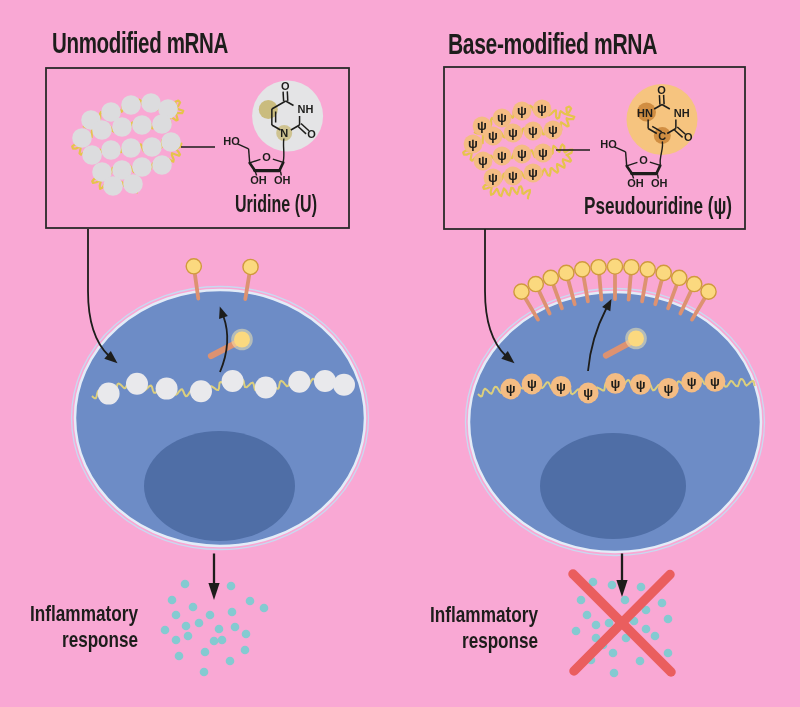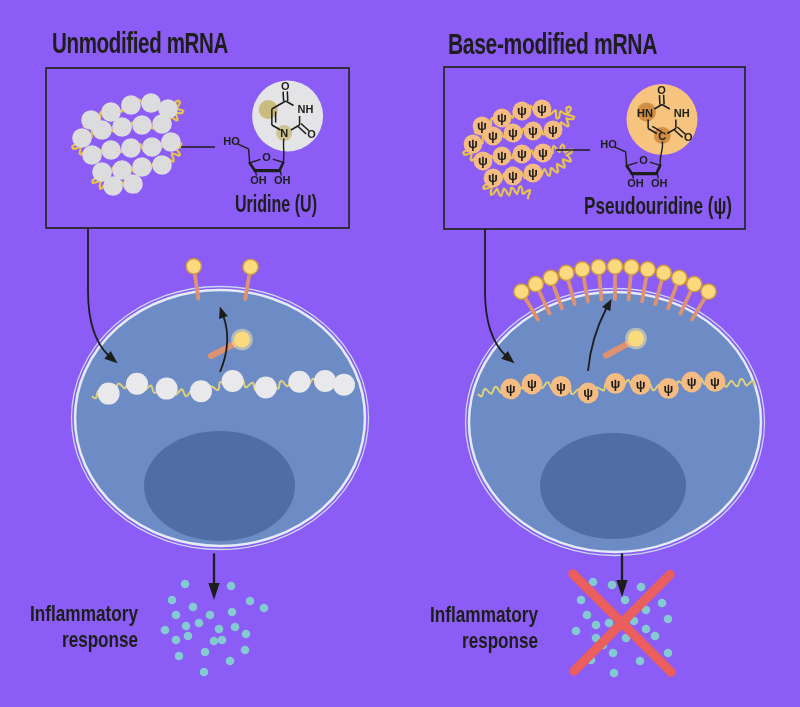--- a/index.html
+++ b/index.html
@@ -1,16 +1,16 @@
 <!DOCTYPE html>
 <html style="--c-background: #ffffff; --c-ink: #1d1d1b; --c-box_border: #2a2a2a; --c-strand_yellow: #e6c34c; --c-strand_cell: #dccf7d; --c-nucleoside_gray: #dcdcde; --c-nucleoside_gray_cell: #e9e9ec; --c-nucleoside_orange: #f4bc83; --c-psi_glyph: #4b2d0e; --c-highlight_gray: #e4e4e6; --c-highlight_olive: #c3b164; --c-highlight_orange: #f6c47f; --c-highlight_orange_deep: #cf8b3f; --c-cell_body: #6d8cc6; --c-cell_membrane: #c9d9f0; --c-cell_membrane_light: #e3ecf8; --c-nucleus: #4f6ea6; --c-receptor_stick: #dd9271; --c-receptor_ball: #fbd97f; --c-receptor_ball_edge: #d09a3d; --c-protein_halo: #fcecae; --c-cytokine_teal: #84cad1; --c-cross_red: #ea5e5e;"><head>
 <meta charset="utf-8">
 <style>
   html,body{margin:0;padding:0;background:#ffffff;}
-  .stage{position:relative;width:800px;height:707px;background:#8b5cf6;overflow:hidden;}
+  .stage{position:relative;width:800px;height:707px;background:#f9a8d4;overflow:hidden;}
   svg{position:absolute;left:0;top:0;}
   text{font-family:"Liberation Sans","DejaVu Sans",sans-serif;fill:#1d1d1b;}
   .title{font-weight:bold;font-size:29px;letter-spacing:-0.5px;}
   .mol-label{font-weight:bold;font-size:24px;}
   .resp-label{font-weight:bold;font-size:22px;}
   .atom{font-weight:bold;font-size:11px;}
   .psi{font-weight:bold;font-size:13px;}
 </style>
 </head>
 <body>

